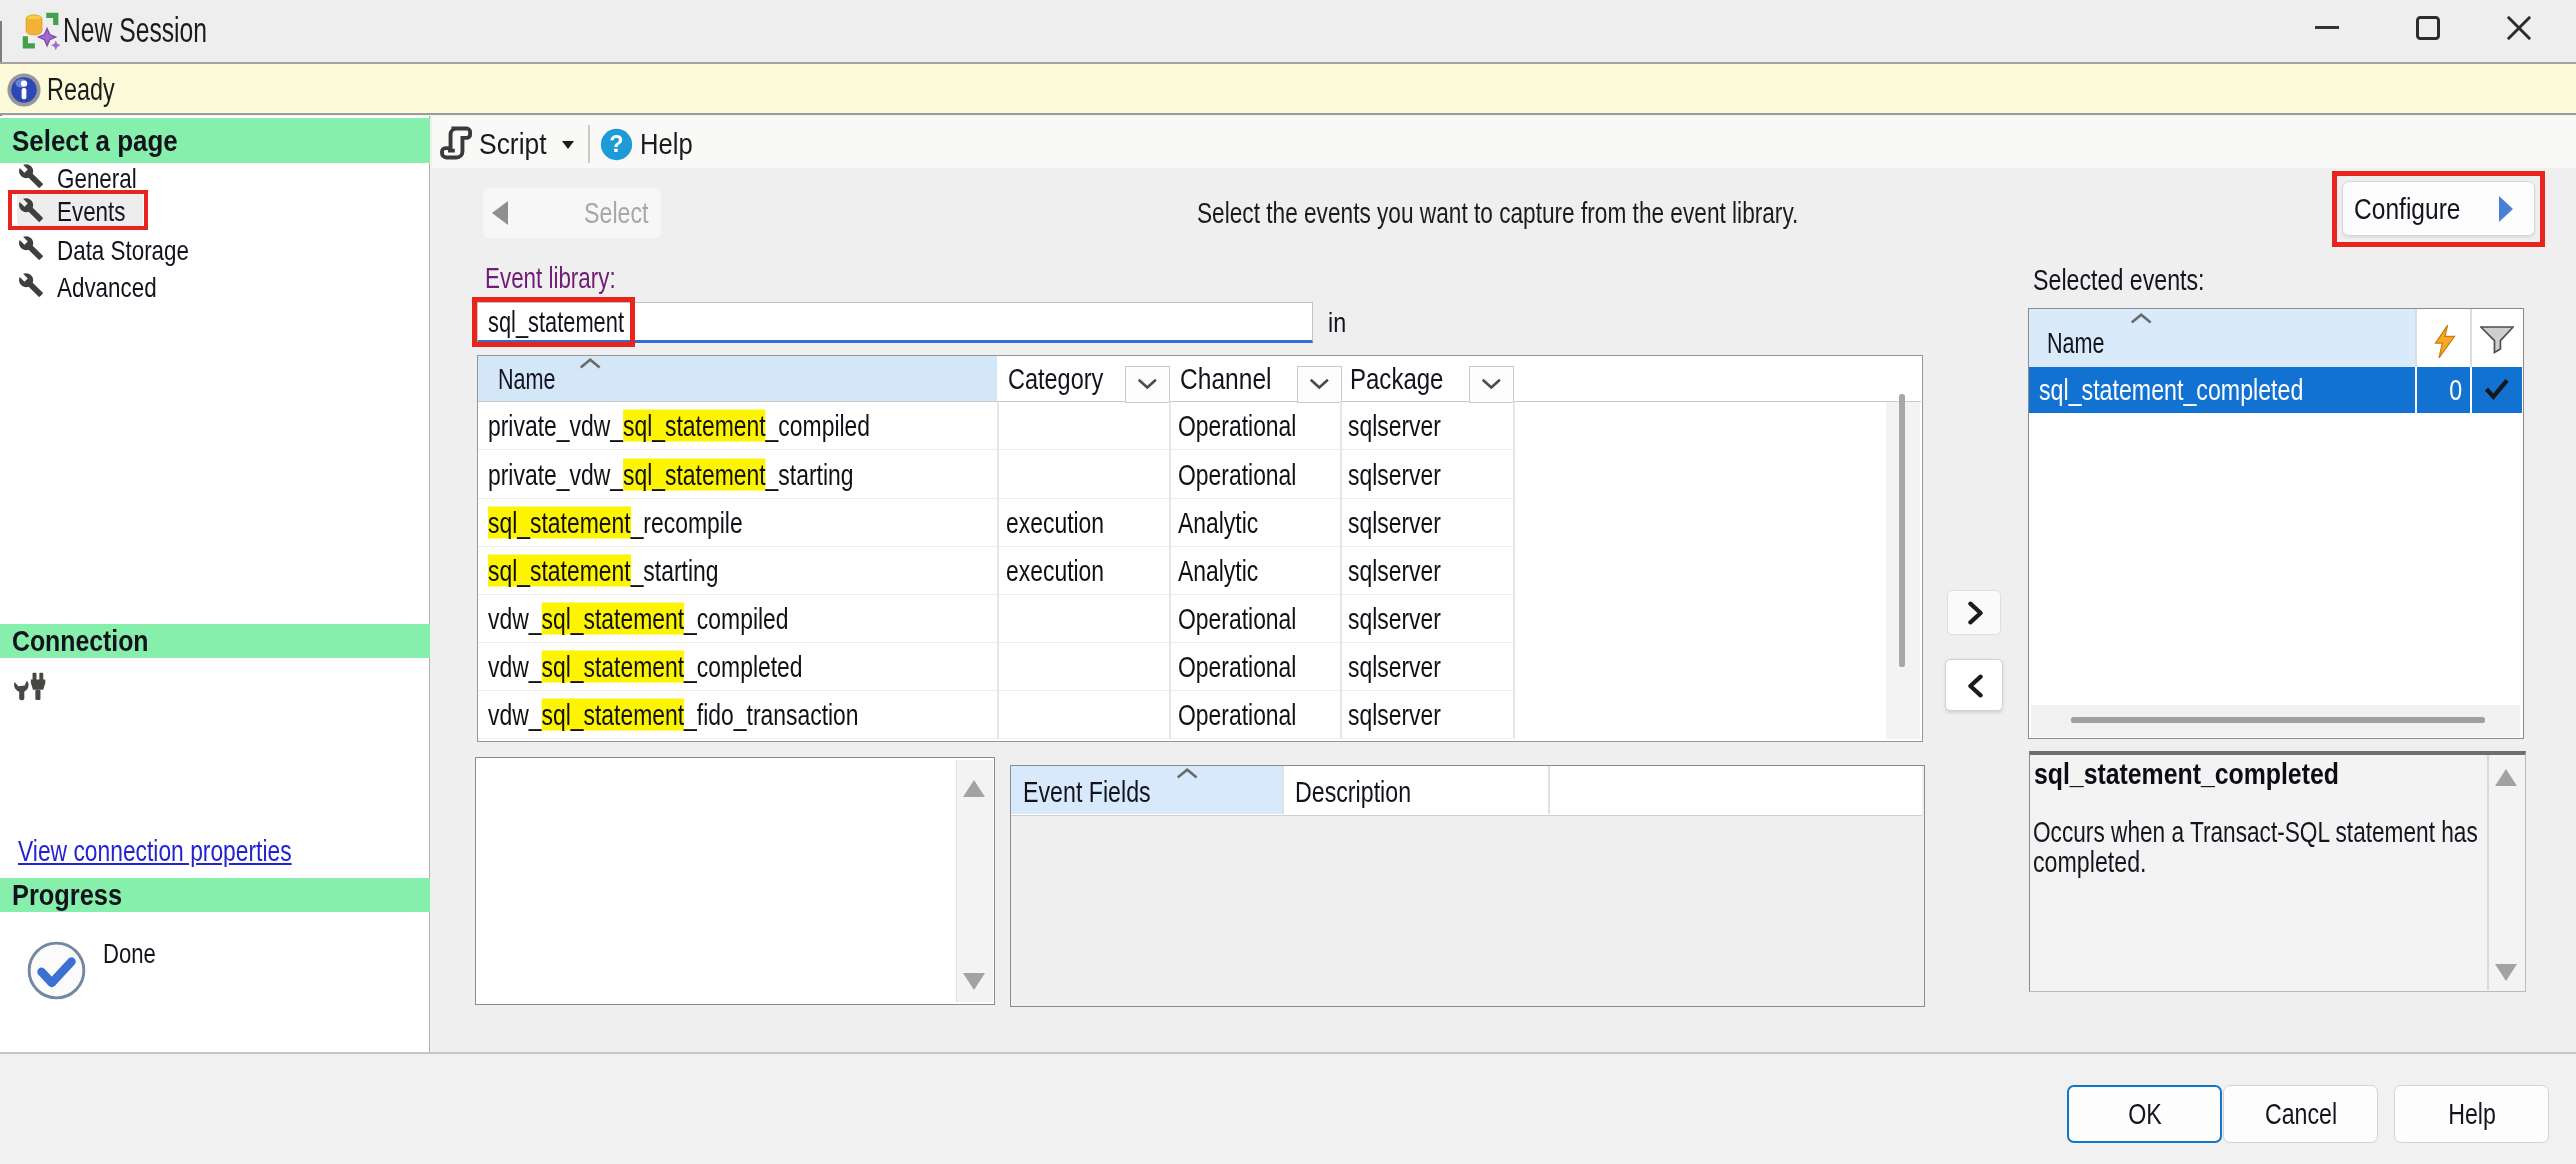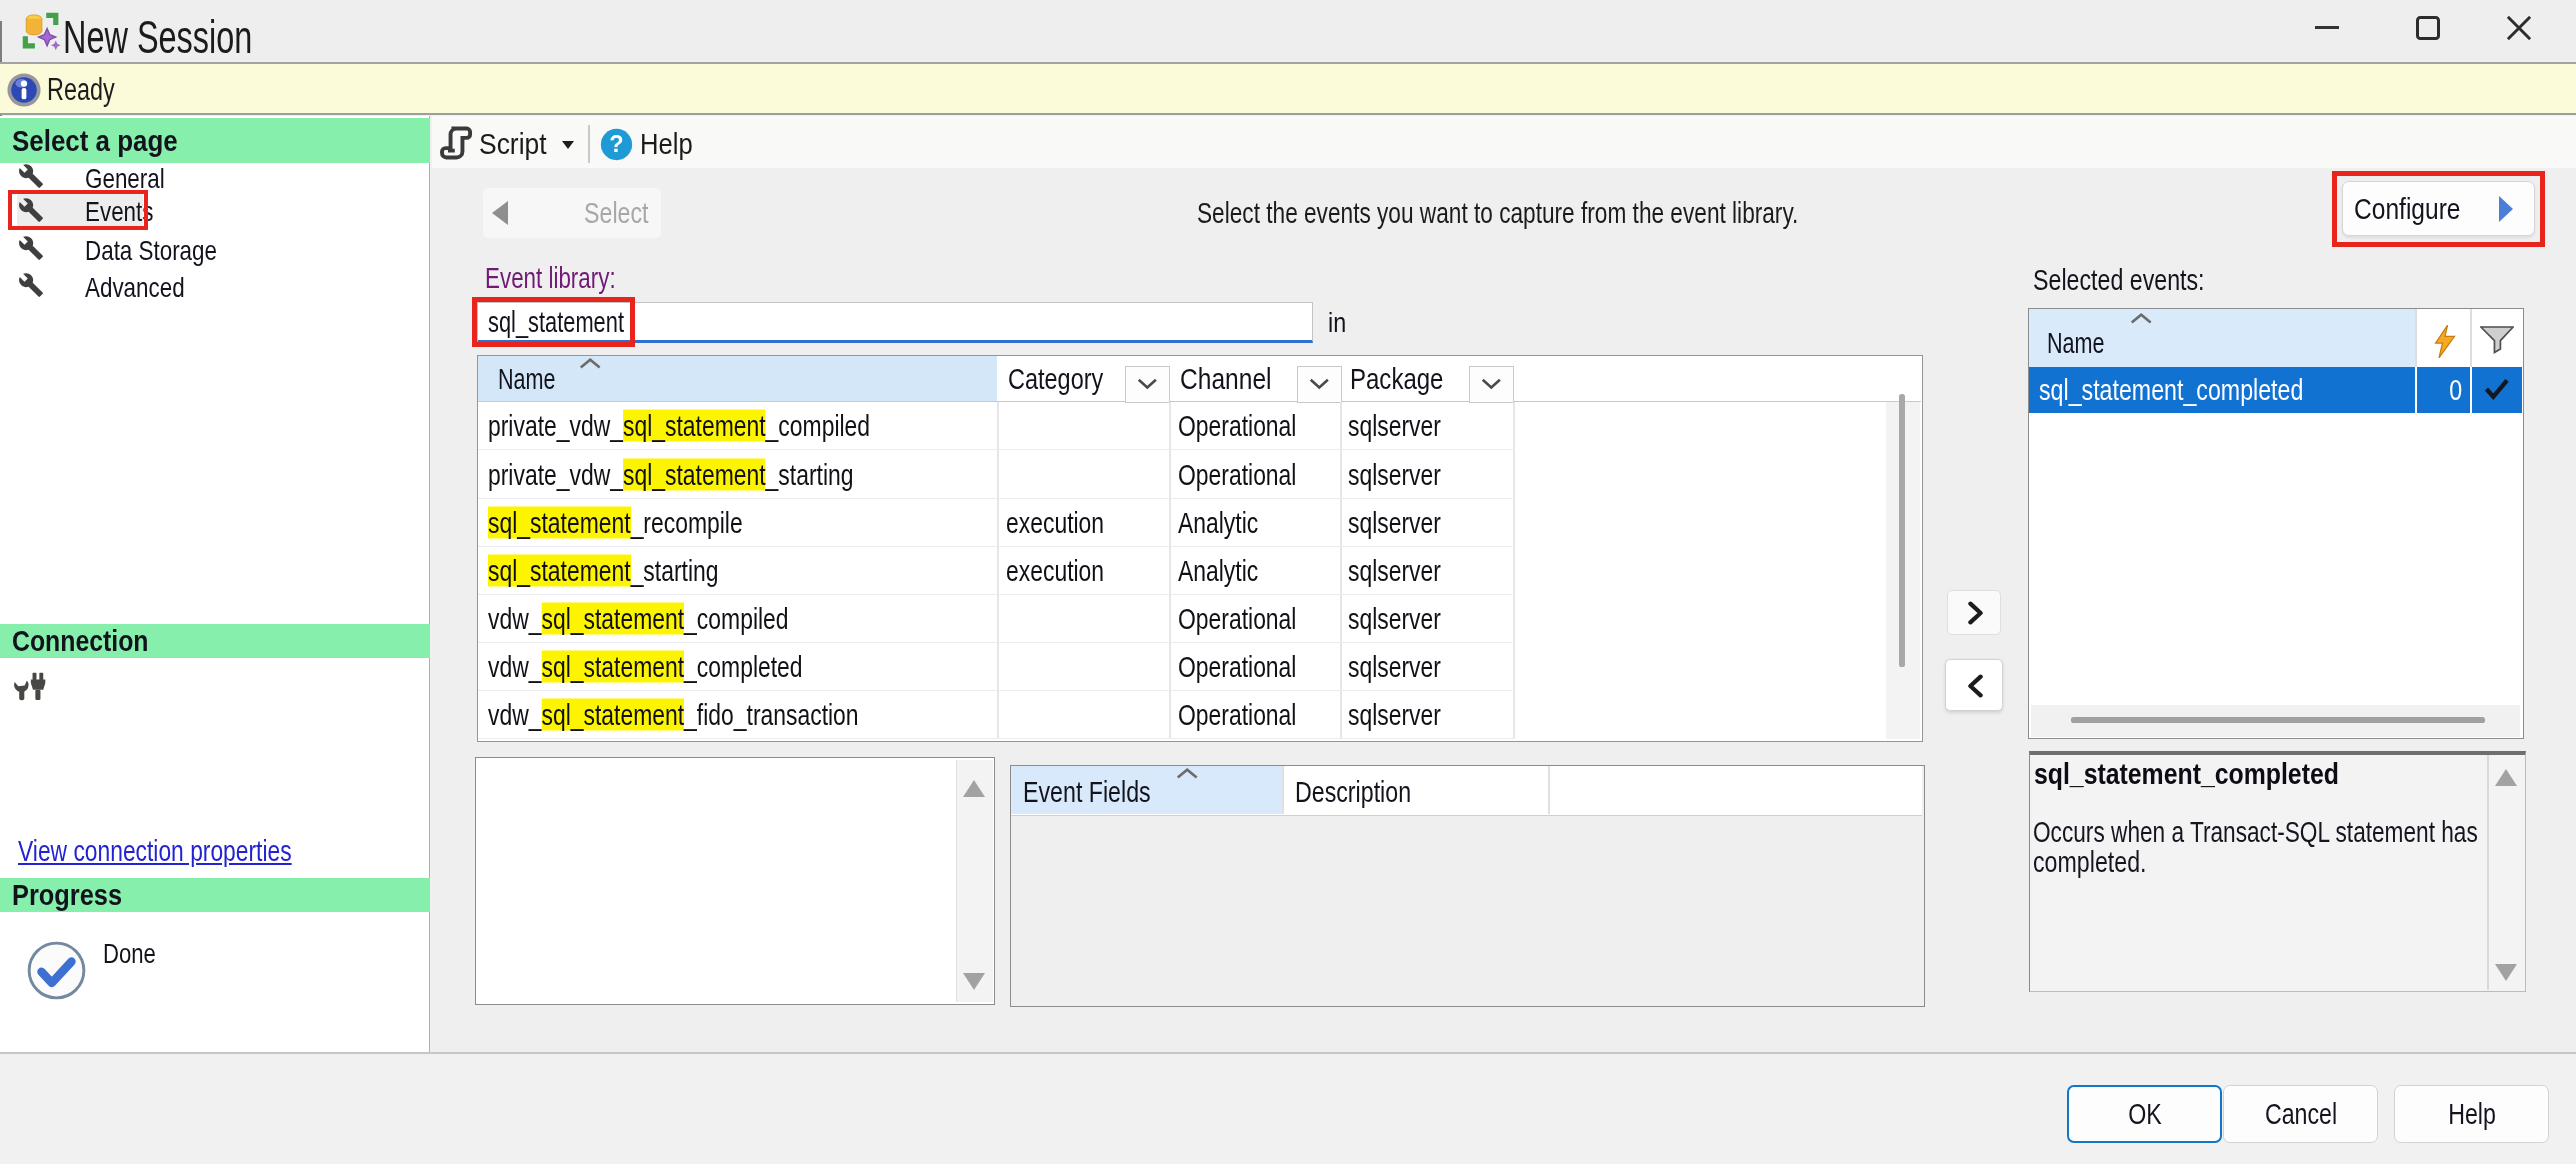--- a/index.html
+++ b/index.html
@@ -4,36 +4,36 @@
 <style>
 * { margin:0; padding:0; box-sizing:border-box; }
 html,body { width:2576px; height:1164px; }
 body { font-family:"Liberation Sans", sans-serif; position:relative; background:#f0f0f0; overflow:hidden; }
 .abs { position:absolute; }
 .t { display:inline-block; transform:scaleX(var(--sx,0.85)); transform-origin:0 50%; white-space:pre; }
 #win { position:absolute; left:0; top:0; width:2576px; height:1164px; background:#f0f0f0; }
 
 
 #titlebar { left:0; top:0; width:2576px; height:62px; background:#efeeee; }
-#title-text { left:63px; top:9.5px; font-size:46px; color:#1b1b1b; --sx:0.705; }
+#title-text { left:63px; top:9.5px; font-size:35px; color:#1b1b1b; --sx:0.705; }
 #btn-min { left:2315px; top:26px; width:24px; height:3.4px; background:#333; }
 #btn-max { left:2416px; top:16.3px; width:24px; height:24px; border:3.4px solid #2c2c2c; border-radius:4.3px; }
 #leftedge { left:0; top:20.6px; width:1.7px; height:1032px; background:#7d7d7d; }
 
 
 #infobar { left:0; top:62px; width:2576px; height:53px; background:#fbfbd9; border-top:2.6px solid #a3a3a3; border-bottom:2.6px solid #9d9d9d; }
 #ready { left:47px; top:72px; font-size:31px; color:#1c1c1c; --sx:0.755; }
 
 
 #leftpanel { left:0; top:116px; width:430px; height:936px; background:#ffffff; border-right:1.7px solid #b0b0b0; }
 .pgheader { background:#86efac; font-weight:bold; color:#13131d; font-size:29px; }
 #hdr-selpage { left:0; top:118px; width:430px; height:45px; }
 .pgheader span.t { position:absolute; left:12px; top:50%; transform:translateY(-50%) scaleX(var(--sx,0.85)); }
 #hdr-selpage span { --sx:0.894; }
-.navitem { font-size:28px; color:#13131d;margin-left:28px; --sx:0.80; }
+.navitem { font-size:28px; color:#13131d; --sx:0.80; }
 #hdr-conn { left:0; top:624px; width:430px; height:34px; }
 #hdr-conn span { --sx:0.856; }
 #hdr-prog { left:0; top:878px; width:430px; height:34px; }
 #hdr-prog span { --sx:0.875; }
 #connlink { left:18px; top:835px; font-size:29px; color:#2323d2; --sx:0.787; }
 #connlink .t { text-decoration:underline; }
 #donetext { left:103px; top:938px; font-size:28px; color:#13131d; --sx:0.79; }
 
 
 #toolbar { left:432px; top:116px; width:2144px; height:52px; background:#f9f9f8; }

